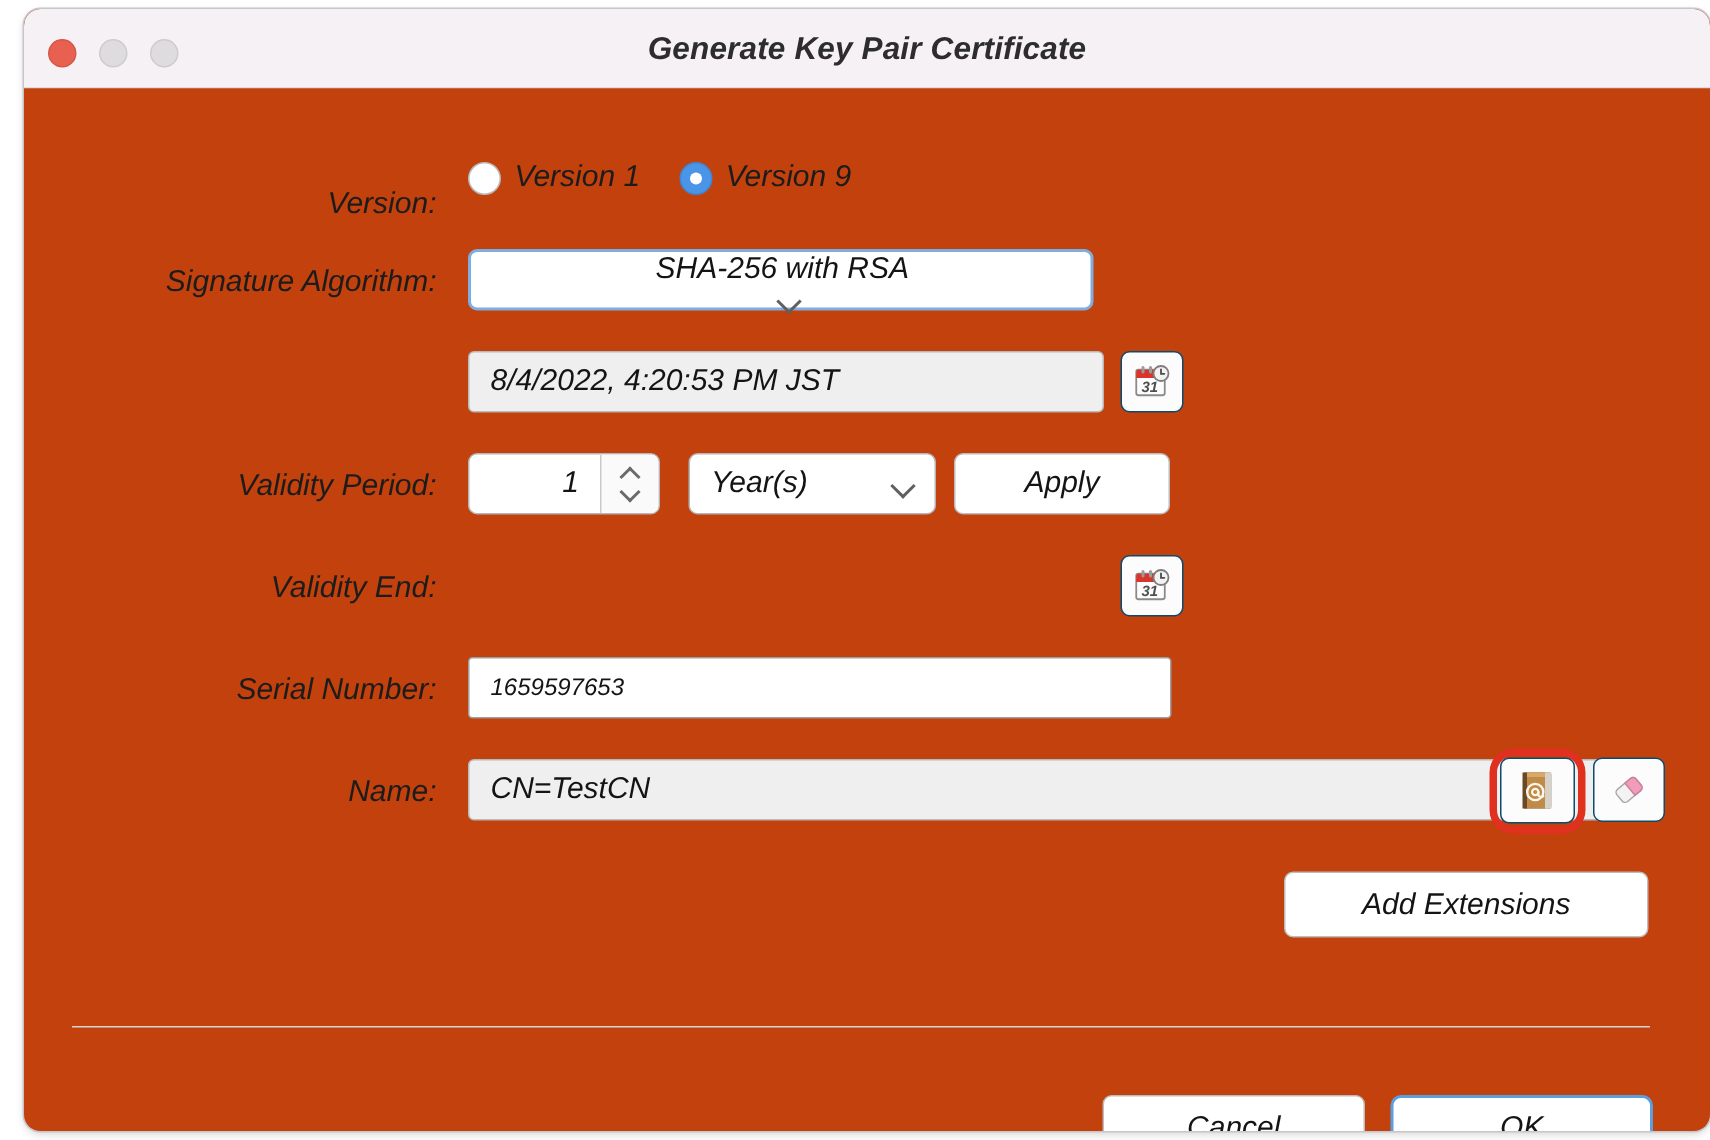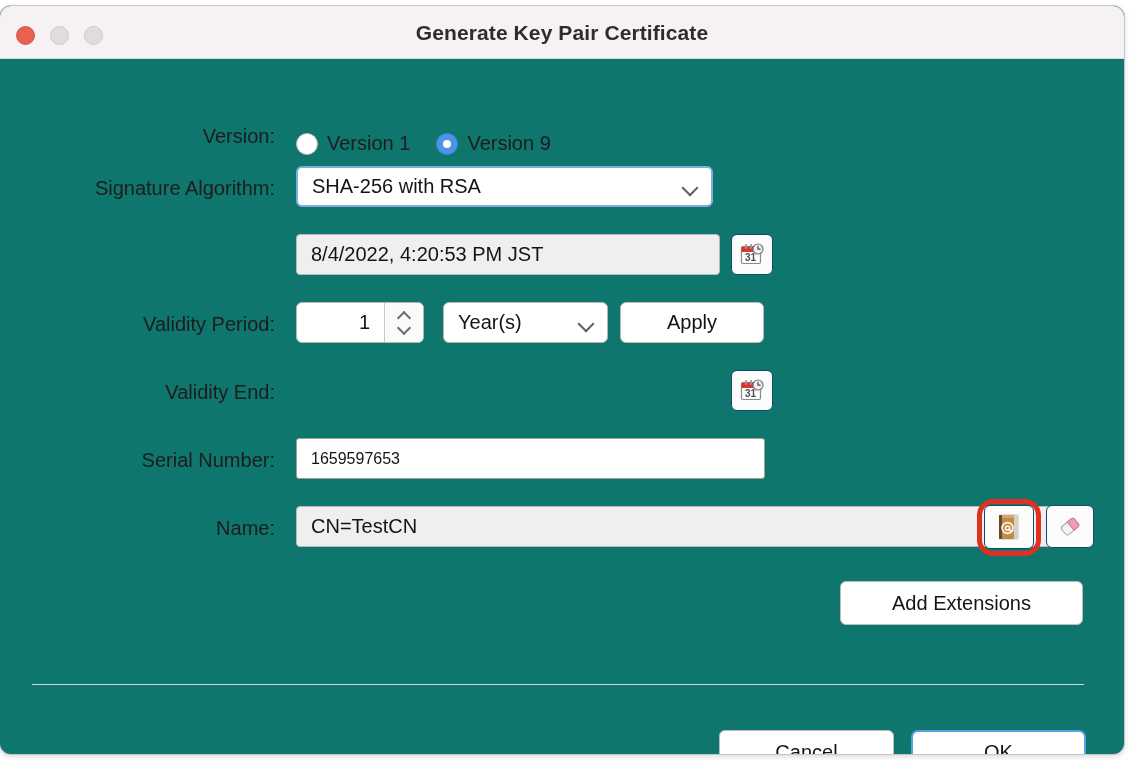--- a/index.html
+++ b/index.html
@@ -8,28 +8,29 @@
     width: 1140px;
     height: 760px;
     background: #ffffff;
     font-family: "Liberation Sans", sans-serif;
     -webkit-font-smoothing: antialiased;
   }
 
   
   .window {
     position: absolute;
-    left: 0;
+    left: 16px;
     top: 6px;
     width: 1124px;
     height: 748px;
-    background: #0f766e;
+    background: #c2410c;
     border-radius: 11px;
     box-shadow: 0 0 0 1px #c8c6c8, 0 2px 6px rgba(0,0,0,0.18);
     overflow: hidden;
+    font-style: italic;
   }
 
   .titlebar {
     position: relative;
     height: 52px;
     background: #f5f1f5;
     border-bottom: 1px solid #dedbde;
     border-top-left-radius: 11px;
     border-top-right-radius: 11px;
   }
@@ -70,21 +71,21 @@
   .label {
     position: absolute;
     width: 275px;
     text-align: right;
     font-size: 20px;
     color: #1c1c1c;
     white-space: nowrap;
   }
 
   
-  .radio-group { position: absolute; display: flex; align-items: center; gap: 26px; margin-top: 25px; }
+  .radio-group { position: absolute; display: flex; align-items: center; gap: 26px; }
   .radio-item  { display: flex; align-items: center; gap: 9px; cursor: default; }
   .radio {
     width: 22px; height: 22px;
     border-radius: 50%;
     background: #ffffff;
     border: 1px solid #b9b9b9;
     box-sizing: border-box;
     position: relative;
     flex: none;
   }
@@ -272,21 +273,21 @@
         <div class="radio"></div>
         <span class="radio-label">Version 1</span>
       </div>
       <div class="radio-item">
         <div class="radio checked"></div>
         <span class="radio-label">Version 9</span>
       </div>
     </div>
 
     <div class="label" style="left:0px; top:118px;">Signature Algorithm:</div>
-    <div class="combo" style="left:296px; top:107px; width:417px; height:41px;">
+    <div class="combo" style="left:296px; top:107px; width:417px; height:41px;flex-direction:column;">
       <span>SHA-256 with RSA</span>
       <span class="chev"></span>
     </div>
 
     <div class="readonly-field" style="left:296px; top:175px; width:424px; height:41px;">
       <span>8/4/2022, 4:20:53 PM JST</span>
     </div>
     <div class="icon-btn" style="left:731px; top:175px; width:42px; height:41px;">
       <svg width="26" height="26" viewBox="0 0 26 26">
         <rect x="2.5" y="4.5" width="19" height="17" rx="1.5" fill="#fdfdfd" stroke="#8a8a8a" stroke-width="1.2"></rect>

